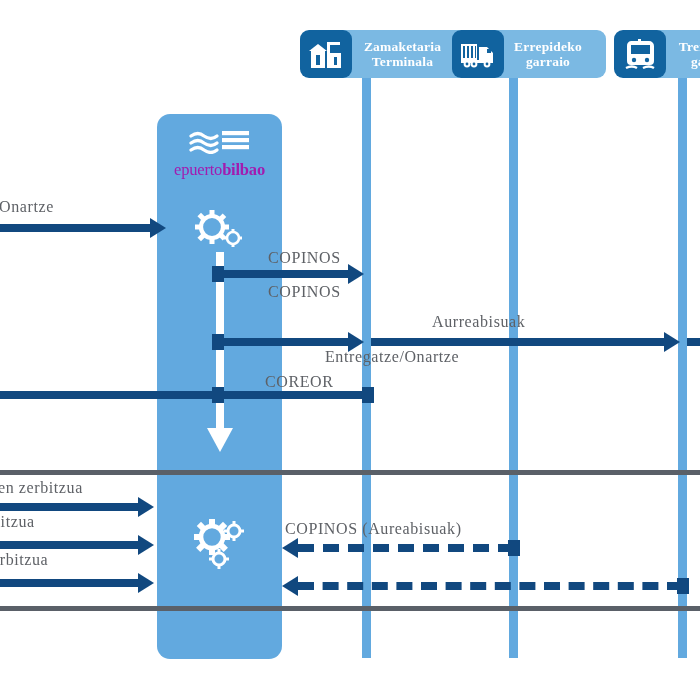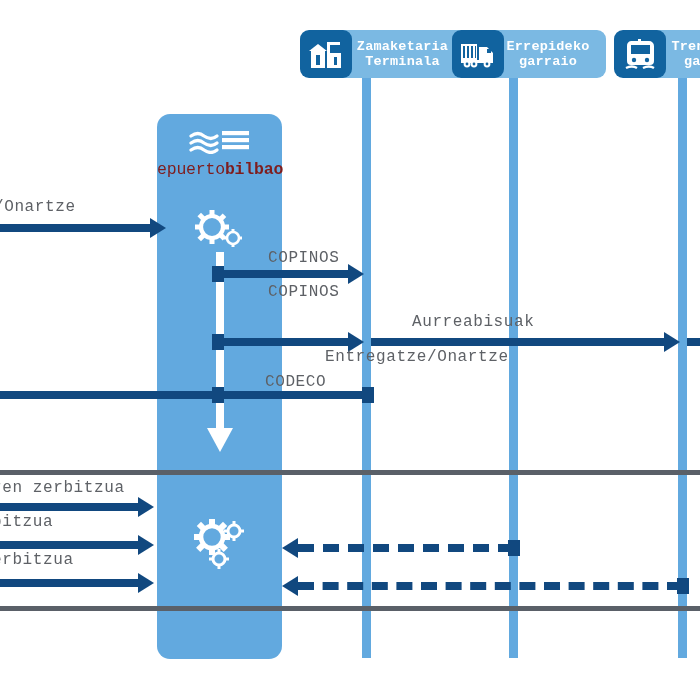--- a/index.html
+++ b/index.html
@@ -6,21 +6,21 @@
     margin: 0;
     padding: 0;
     background: #ffffff;
   }
   #canvas {
     position: relative;
     width: 700px;
     height: 700px;
     background: #ffffff;
     overflow: hidden;
-    font-family: Liberation Mono, monospace;
+    font-family: Liberation Serif, serif;
   }
 
   
   .lifeline {
     position: absolute;
     width: 9px;
     background: #62a9df;
   }
 
   
@@ -76,21 +76,21 @@
   }
   #port-logo {
     position: absolute;
     left: 157px;
     top: 128px;
     width: 125px;
     text-align: center;
   }
   #port-logo .logo-mark { display:block; margin: 0 auto 6px auto; }
   #port-logo .logo-text {
-    color: #7f1d1d;
+    color: #a21caf;
     font-size: 16.5px;
     letter-spacing: -.2px;
   }
   #port-logo .logo-text b { font-weight: bold; }
 
   .gears { position: absolute; }
 
   
   #internal-flow { position: absolute; left: 205px; top: 252px; }
 
@@ -296,50 +296,51 @@
   <div class="msglabel" style="left:-6px; top:198px;">/Onartze</div>
   <div class="msg" style="left:0; top:224px; width:150px;"></div>
   <div class="arrowhead right" style="left:150px; top:218px;"></div>
 
   <div class="msglabel" style="left:268px; top:249px;">COPINOS</div>
   <div class="endcap" style="left:212px; top:266px;"></div>
   <div class="msg" style="left:218px; top:270px; width:130px;"></div>
   <div class="arrowhead right" style="left:348px; top:264px;"></div>
   <div class="msglabel" style="left:268px; top:283px;">COPINOS</div>
 
-  <div class="msglabel" style="left:412px; top:313px;">Aurreabisuak</div>
+  <div class="msglabel" style="left:432px; top:313px;">Aurreabisuak</div>
   <div class="endcap" style="left:212px; top:334px;"></div>
   <div class="msg" style="left:218px; top:338px; width:130px;"></div>
   <div class="arrowhead right" style="left:348px; top:332px;"></div>
   <div class="msg" style="left:371px; top:338px; width:293px;"></div>
   <div class="arrowhead right" style="left:664px; top:332px;"></div>
   <div class="msg" style="left:687px; top:338px; width:13px;"></div>
   <div class="msglabel" style="left:325px; top:348px;">Entregatze/Onartze</div>
 
-  <div class="msglabel" style="left:265px; top:373px;">CODECO</div>
+  <div class="msglabel" style="left:265px; top:373px;">COREOR</div>
   <div class="msg" style="left:0; top:391px; width:212px;"></div>
   <div class="endcap" style="left:212px; top:387px;"></div>
   <div class="msg" style="left:218px; top:391px; width:150px;"></div>
   <div class="endcap" style="left:362px; top:387px;"></div>
 
   <div class="separator" style="top:470px;"></div>
   <div class="separator" style="top:606px;"></div>
 
   <div class="msglabel" style="left:-8px; top:479px;">ren zerbitzua</div>
   <div class="msg" style="left:0; top:503px; width:138px;"></div>
   <div class="arrowhead right" style="left:138px; top:497px;"></div>
 
   <div class="msglabel" style="left:-8px; top:513px;">bitzua</div>
   <div class="msg" style="left:0; top:541px; width:138px;"></div>
   <div class="arrowhead right" style="left:138px; top:535px;"></div>
 
   <div class="msglabel" style="left:-8px; top:551px;">erbitzua</div>
   <div class="msg" style="left:0; top:579px; width:138px;"></div>
   <div class="arrowhead right" style="left:138px; top:573px;"></div>
 
+  <div class="msglabel" style="left:285px; top:520px;">COPINOS (Aureabisuak)</div>
   <div class="arrowhead left" style="left:282px; top:538px;"></div>
   <div class="msg dashed" style="left:298px; top:544px; width:216px;"></div>
   <div class="endcap" style="left:508px; top:540px;"></div>
 
   <div class="arrowhead left" style="left:282px; top:576px;"></div>
   <div class="msg dashed" style="left:298px; top:582px; width:385px;"></div>
   <div class="endcap" style="left:677px; top:578px;"></div>
 
 </div>
 

